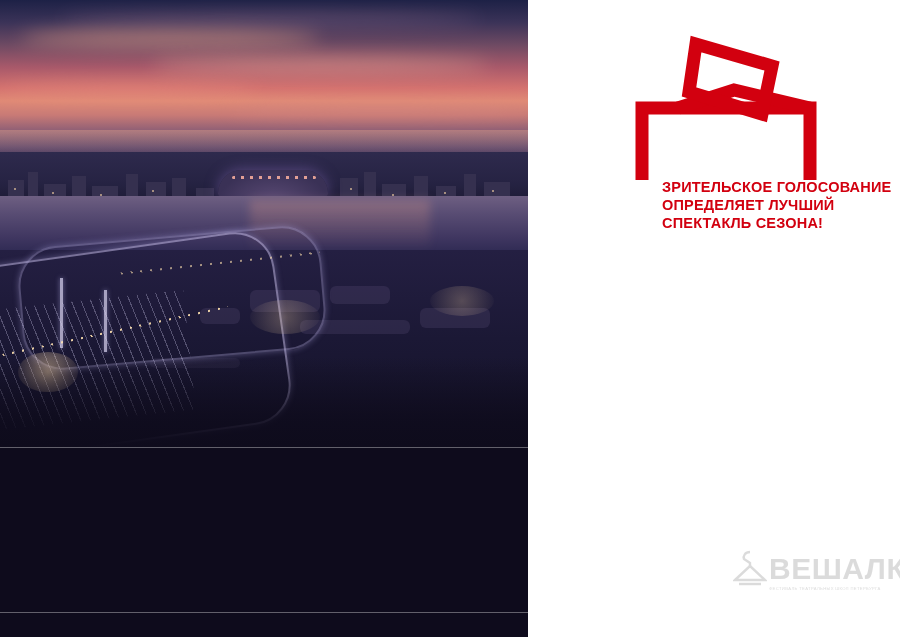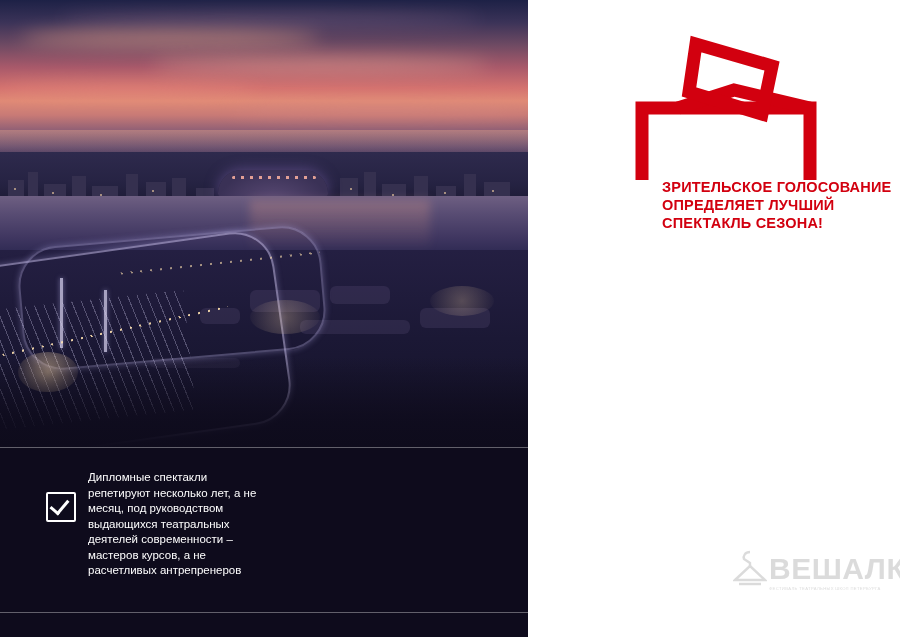--- a/index.html
+++ b/index.html
@@ -401,24 +401,20 @@
       <div class="glow-spot" style="left:250px; top:300px; width:70px; height:34px; opacity:0.5;"></div>
       <div class="glow-spot" style="left:430px; top:286px; width:64px; height:30px; opacity:0.45;"></div>
 
       <div class="photo-bottom-fade"></div>
     </div>
 
     <div class="hline" id="hline-top"></div>
 
     <div id="bullets">
 
-      <div class="bullet bullet-1">
-        <div class="check-box"></div>
-        <div class="bullet-text">Дипломные спектакли репетируют несколько лет, а не месяц, под руководством выдающихся театральных деятелей современности – мастеров курсов, а не расчетливых антрепренеров</div>
-      </div>
 
 
     </div>
 
     <div class="hline" id="hline-bottom"></div>
   </div>
 
   <div id="right-panel">
 
     <div id="ballot-icon">

